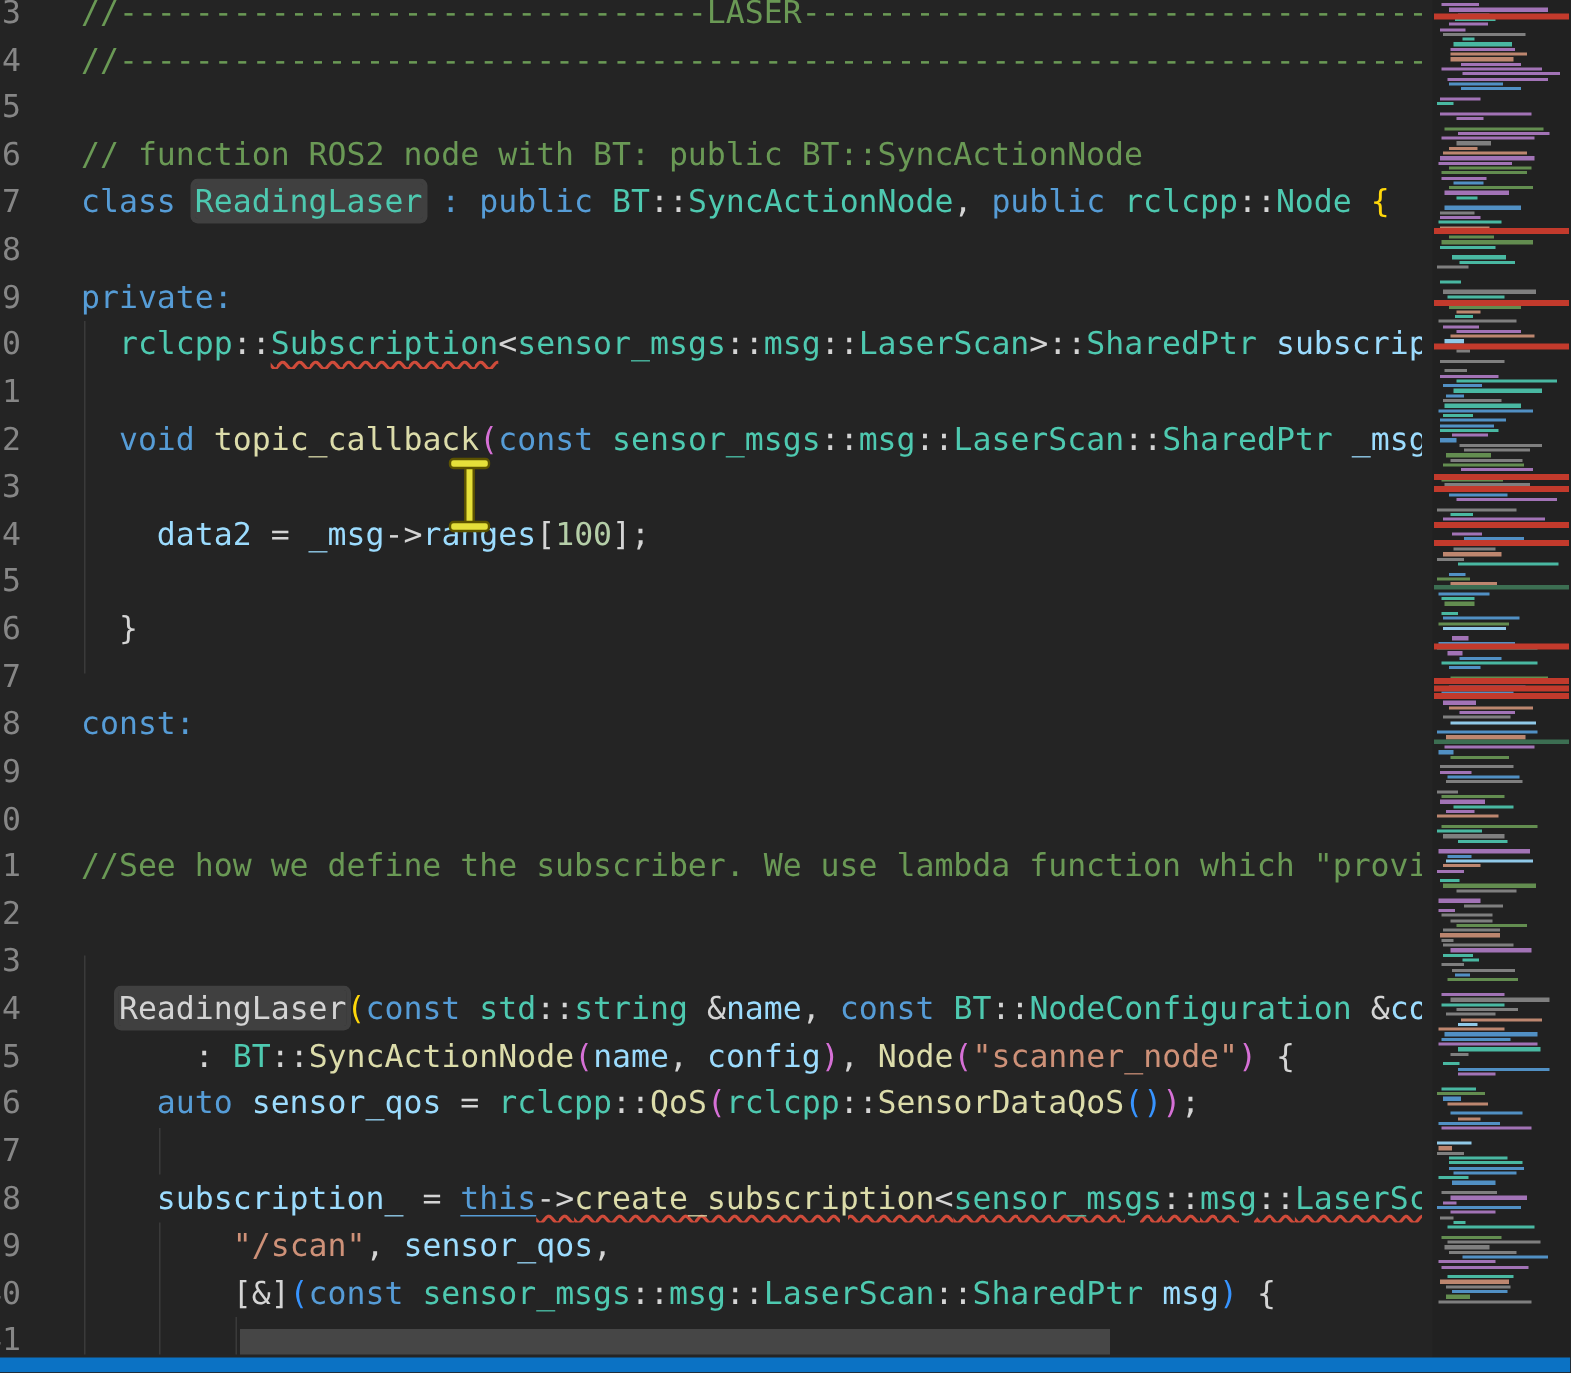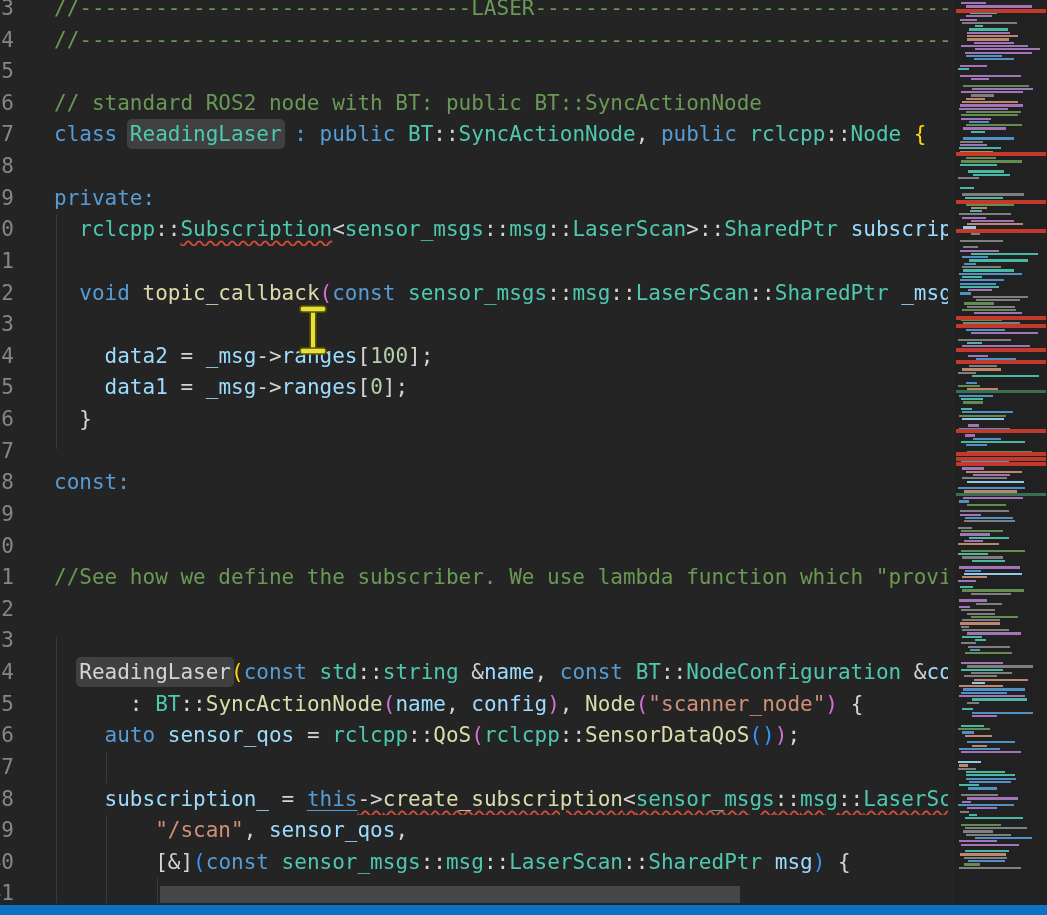--- a/index.html
+++ b/index.html
@@ -46,30 +46,30 @@
       <div class="guide" style="left: 106px; top: 752px; height: 31px;"></div>
       <div class="guide" style="left: 106px; top: 815px; height: 88px;"></div>
       <div class="guide" style="left: 157px; top: 878px; height: 25px;"></div>
     </div>
 
   <div id="code-area">
     <div id="lines">
         <div class="row" style="top: -7px;"><span class="num">13</span><span class="code"><span class="tk-c">//-------------------------------LASER--------------------------------------------</span></span></div>
         <div class="row" style="top: 24.62px;"><span class="num">14</span><span class="code"><span class="tk-c">//----------------------------------------------------------------------------------</span></span></div>
         <div class="row" style="top: 56.24px;"><span class="num">15</span><span class="code"></span></div>
-        <div class="row" style="top: 87.86px;"><span class="num">16</span><span class="code"><span class="tk-c">// standard ROS2 node with BT: public BT::SyncActionNode</span></span></div>
+        <div class="row" style="top: 87.86px;"><span class="num">16</span><span class="code"><span class="tk-c">// function ROS2 node with BT: public BT::SyncActionNode</span></span></div>
         <div class="row" style="top: 119.48px;"><span class="num">17</span><span class="code"><span class="tk-k">class </span><span class="tk-t hl">ReadingLaser</span><span class="tk-k"> : public </span><span class="tk-t">BT</span><span class="tk-p">::</span><span class="tk-t">SyncActionNode</span><span class="tk-p">, </span><span class="tk-k">public </span><span class="tk-t">rclcpp</span><span class="tk-p">::</span><span class="tk-t">Node</span><span class="tk-b1"> {</span></span></div>
         <div class="row" style="top: 151.1px;"><span class="num">18</span><span class="code"></span></div>
         <div class="row" style="top: 182.72px;"><span class="num">19</span><span class="code"><span class="tk-k">private:</span></span></div>
         <div class="row" style="top: 214.34px;"><span class="num">20</span><span class="code"><span class="tk-p">  </span><span class="tk-t">rclcpp</span><span class="tk-p">::</span><span class="tk-t sq">Subscription</span><span class="tk-p">&lt;</span><span class="tk-t">sensor_msgs</span><span class="tk-p">::</span><span class="tk-t">msg</span><span class="tk-p">::</span><span class="tk-t">LaserScan</span><span class="tk-p">&gt;::</span><span class="tk-t">SharedPtr</span><span class="tk-p"> </span><span class="tk-v">subscription_;</span></span></div>
         <div class="row" style="top: 245.96px;"><span class="num">21</span><span class="code"></span></div>
         <div class="row" style="top: 277.58px;"><span class="num">22</span><span class="code"><span class="tk-p">  </span><span class="tk-k">void </span><span class="tk-f">topic_callback</span><span class="tk-b2">(</span><span class="tk-k">const </span><span class="tk-t">sensor_msgs</span><span class="tk-p">::</span><span class="tk-t">msg</span><span class="tk-p">::</span><span class="tk-t">LaserScan</span><span class="tk-p">::</span><span class="tk-t">SharedPtr</span><span class="tk-p"> </span><span class="tk-v">_msg</span></span></div>
         <div class="row" style="top: 309.2px;"><span class="num">23</span><span class="code"></span></div>
         <div class="row" style="top: 340.82px;"><span class="num">24</span><span class="code"><span class="tk-p">    </span><span class="tk-v">data2</span><span class="tk-p"> = </span><span class="tk-v">_msg</span><span class="tk-p">-&gt;</span><span class="tk-v">ranges</span><span class="tk-p">[</span><span class="tk-n">100</span><span class="tk-p">];</span></span></div>
-        <div class="row" style="top: 372.44px;"><span class="num">25</span><span class="code"><span class="tk-p">    </span><span class="tk-v">data1</span><span class="tk-p"> = </span><span class="tk-v">_msg</span><span class="tk-p">-&gt;</span><span class="tk-v">ranges</span><span class="tk-p">[</span><span class="tk-n">0</span><span class="tk-p">];</span></span></div>
+        <div class="row" style="top: 372.44px;"><span class="num">25</span></div>
         <div class="row" style="top: 404.06px;"><span class="num">26</span><span class="code"><span class="tk-p">  }</span></span></div>
         <div class="row" style="top: 435.68px;"><span class="num">27</span><span class="code"></span></div>
         <div class="row" style="top: 467.3px;"><span class="num">28</span><span class="code"><span class="tk-k">const:</span></span></div>
         <div class="row" style="top: 498.92px;"><span class="num">29</span></div>
         <div class="row" style="top: 530.54px;"><span class="num">30</span><span class="code"></span></div>
         <div class="row" style="top: 562.16px;"><span class="num">31</span><span class="code"><span class="tk-c">//See how we define the subscriber. We use lambda function which "provides" a way</span></span></div>
         <div class="row" style="top: 593.78px;"><span class="num">32</span></div>
         <div class="row" style="top: 625.4px;"><span class="num">33</span><span class="code"></span></div>
         <div class="row" style="top: 657.02px;"><span class="num">34</span><span class="code"><span class="tk-p">  </span><span class="tk-p hl">ReadingLaser</span><span class="tk-b1">(</span><span class="tk-k">const </span><span class="tk-t">std</span><span class="tk-p">::</span><span class="tk-t">string</span><span class="tk-p"> &amp;</span><span class="tk-v">name</span><span class="tk-p">, </span><span class="tk-k">const </span><span class="tk-t">BT</span><span class="tk-p">::</span><span class="tk-t">NodeConfiguration</span><span class="tk-p"> &amp;</span><span class="tk-v">config</span></span></div>
         <div class="row" style="top: 688.64px;"><span class="num">35</span><span class="code"><span class="tk-p">      : </span><span class="tk-t">BT</span><span class="tk-p">::</span><span class="tk-f">SyncActionNode</span><span class="tk-b2">(</span><span class="tk-v">name</span><span class="tk-p">, </span><span class="tk-v">config</span><span class="tk-b2">)</span><span class="tk-p">, </span><span class="tk-f">Node</span><span class="tk-b2">(</span><span class="tk-s">"scanner_node"</span><span class="tk-b2">)</span><span class="tk-p"> {</span></span></div>

